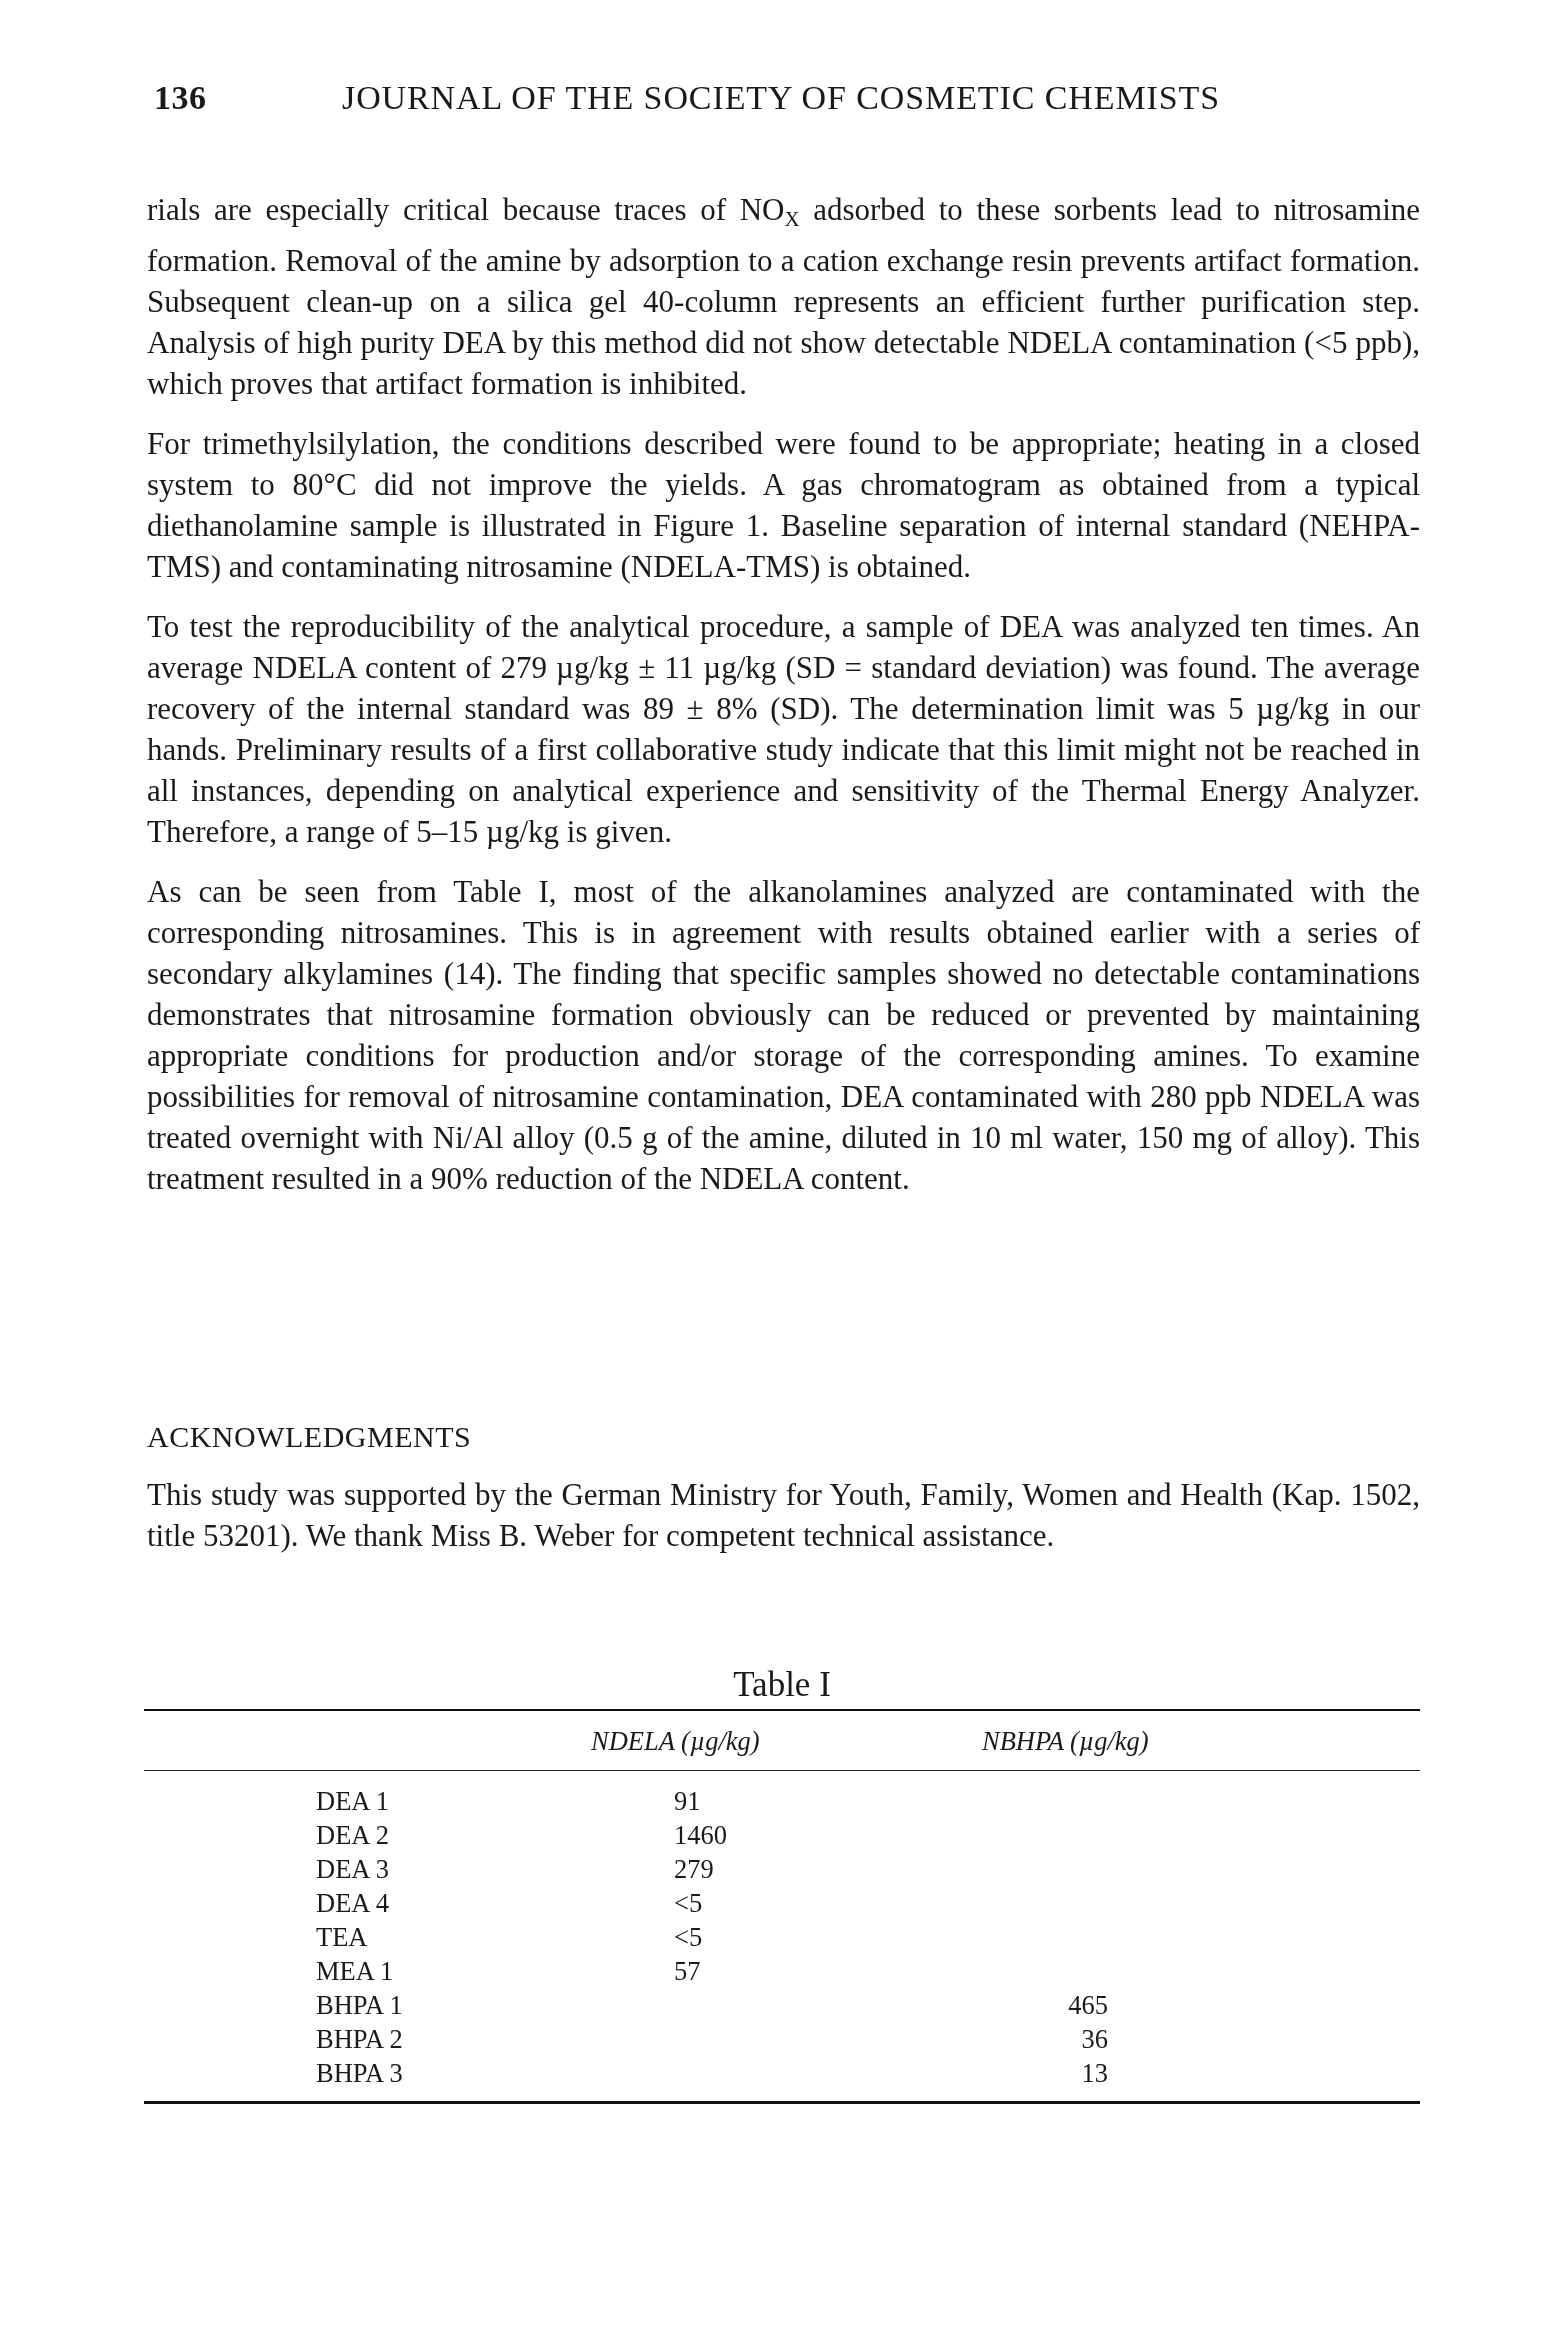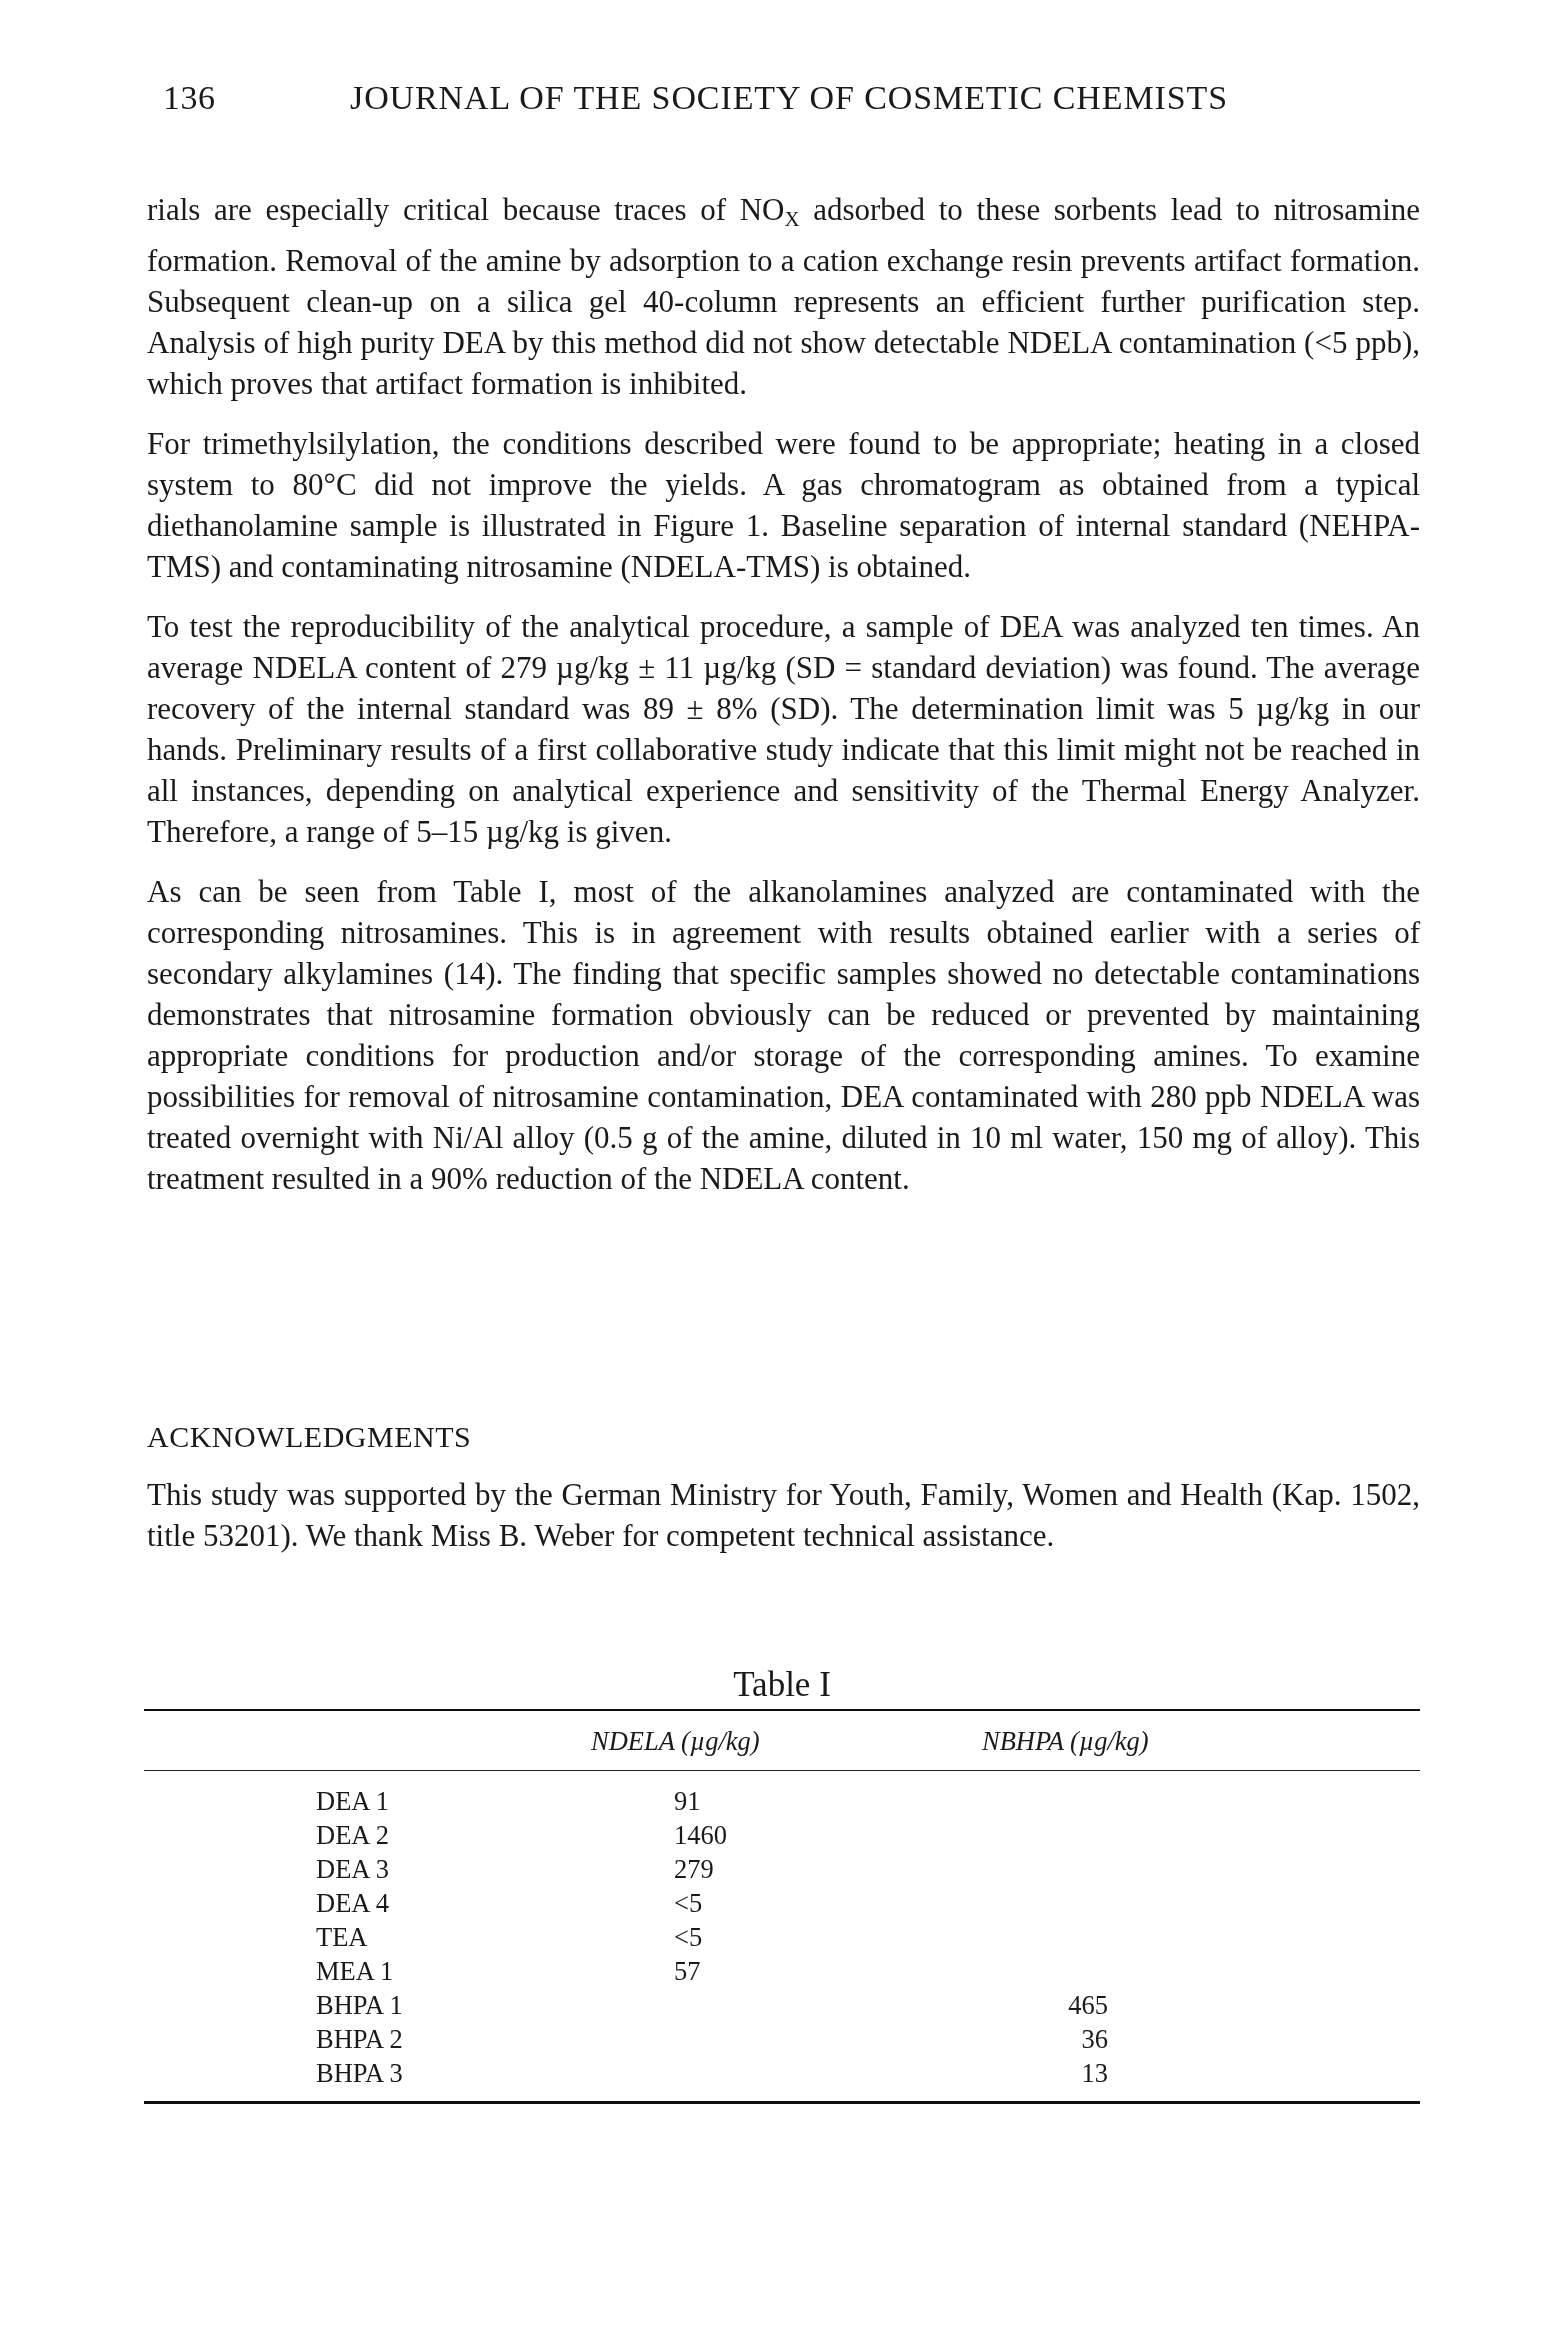--- a/index.html
+++ b/index.html
@@ -1,20 +1,20 @@
 <!DOCTYPE html>
 <html style="font-size:15px"><head>
 <meta charset="utf-8">
 <style>
   html, body { margin: 0; padding: 0; background: #ffffff; }
   body { width: 1563px; height: 2336px; position: relative; overflow: hidden;
          font-family: "Liberation Serif", "DejaVu Serif", serif; color: #1a1a1a; }
   .running-head { position: absolute; top: 79px; left: 147px; width: 1273px; font-size: 34px; letter-spacing: 0.5px; }
-  .running-head .pno { position: absolute; left: 16px; top: 0; }
-  .running-head .jtitle { position: absolute; left: 203px; top: 0; letter-spacing: 0.9px; }
+  .running-head .pno { position: absolute; left: 7px; top: 0; font-weight: bold; }
+  .running-head .jtitle { position: absolute; left: 195px; top: 0; letter-spacing: 0.9px; }
   .body { position: absolute; left: 147px; width: 1273px; font-size: 31px; line-height: 41px;
           text-align: justify; text-align-last: left; }
   .body p { margin: 0 0 19px 0; }
   .sub { font-size: 21px; vertical-align: -5.7px; }
   .heading { position: absolute; left: 147px; top: 1420px; font-size: 30px; letter-spacing: 0.5px; }
   .ack { position: absolute; left: 147px; top: 1474px; width: 1273px; font-size: 31px; line-height: 41px; text-align: justify; text-align-last: left; }
   .table-wrap { position: absolute; left: 144px; top: 1671px; width: 1276px; }
   .t-title { text-align: center; font-size: 35px; line-height: 28px; }
   .t-caption { text-align: center; font-size: 26.5px; line-height: 32px; margin-top: 1.9px; }
   .rule-thick { border-top: 2.8px solid #111; margin-top: 9.5px; }

